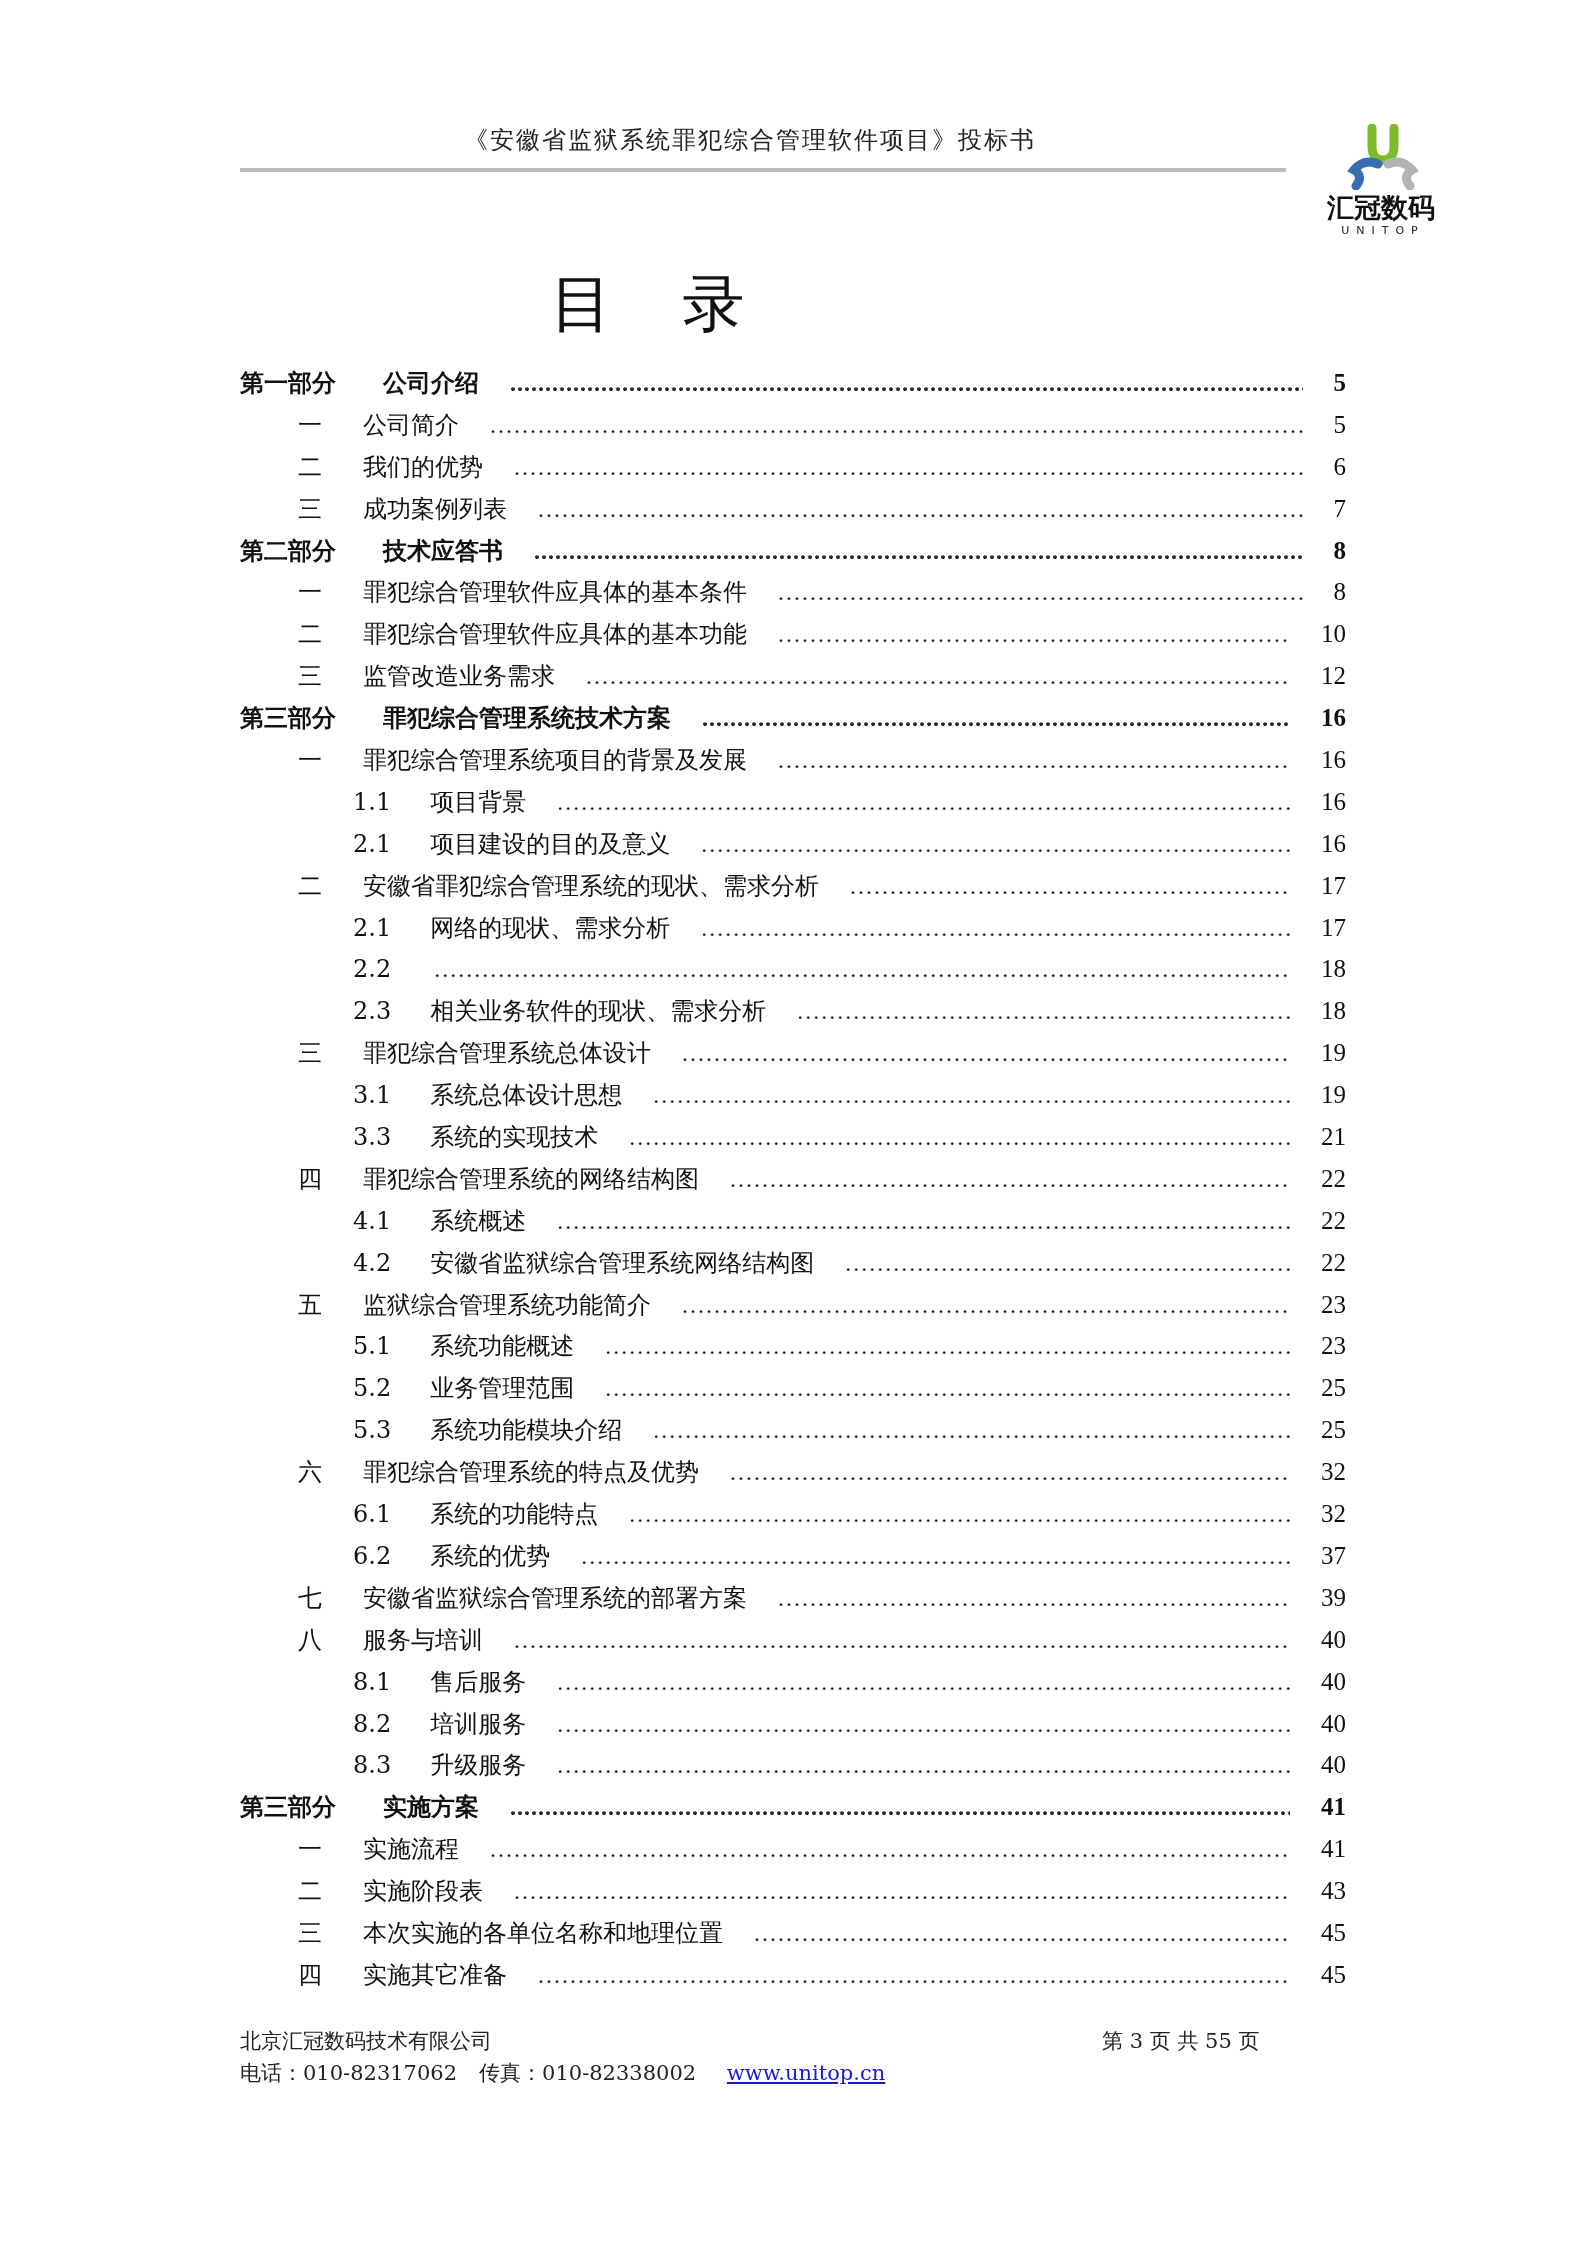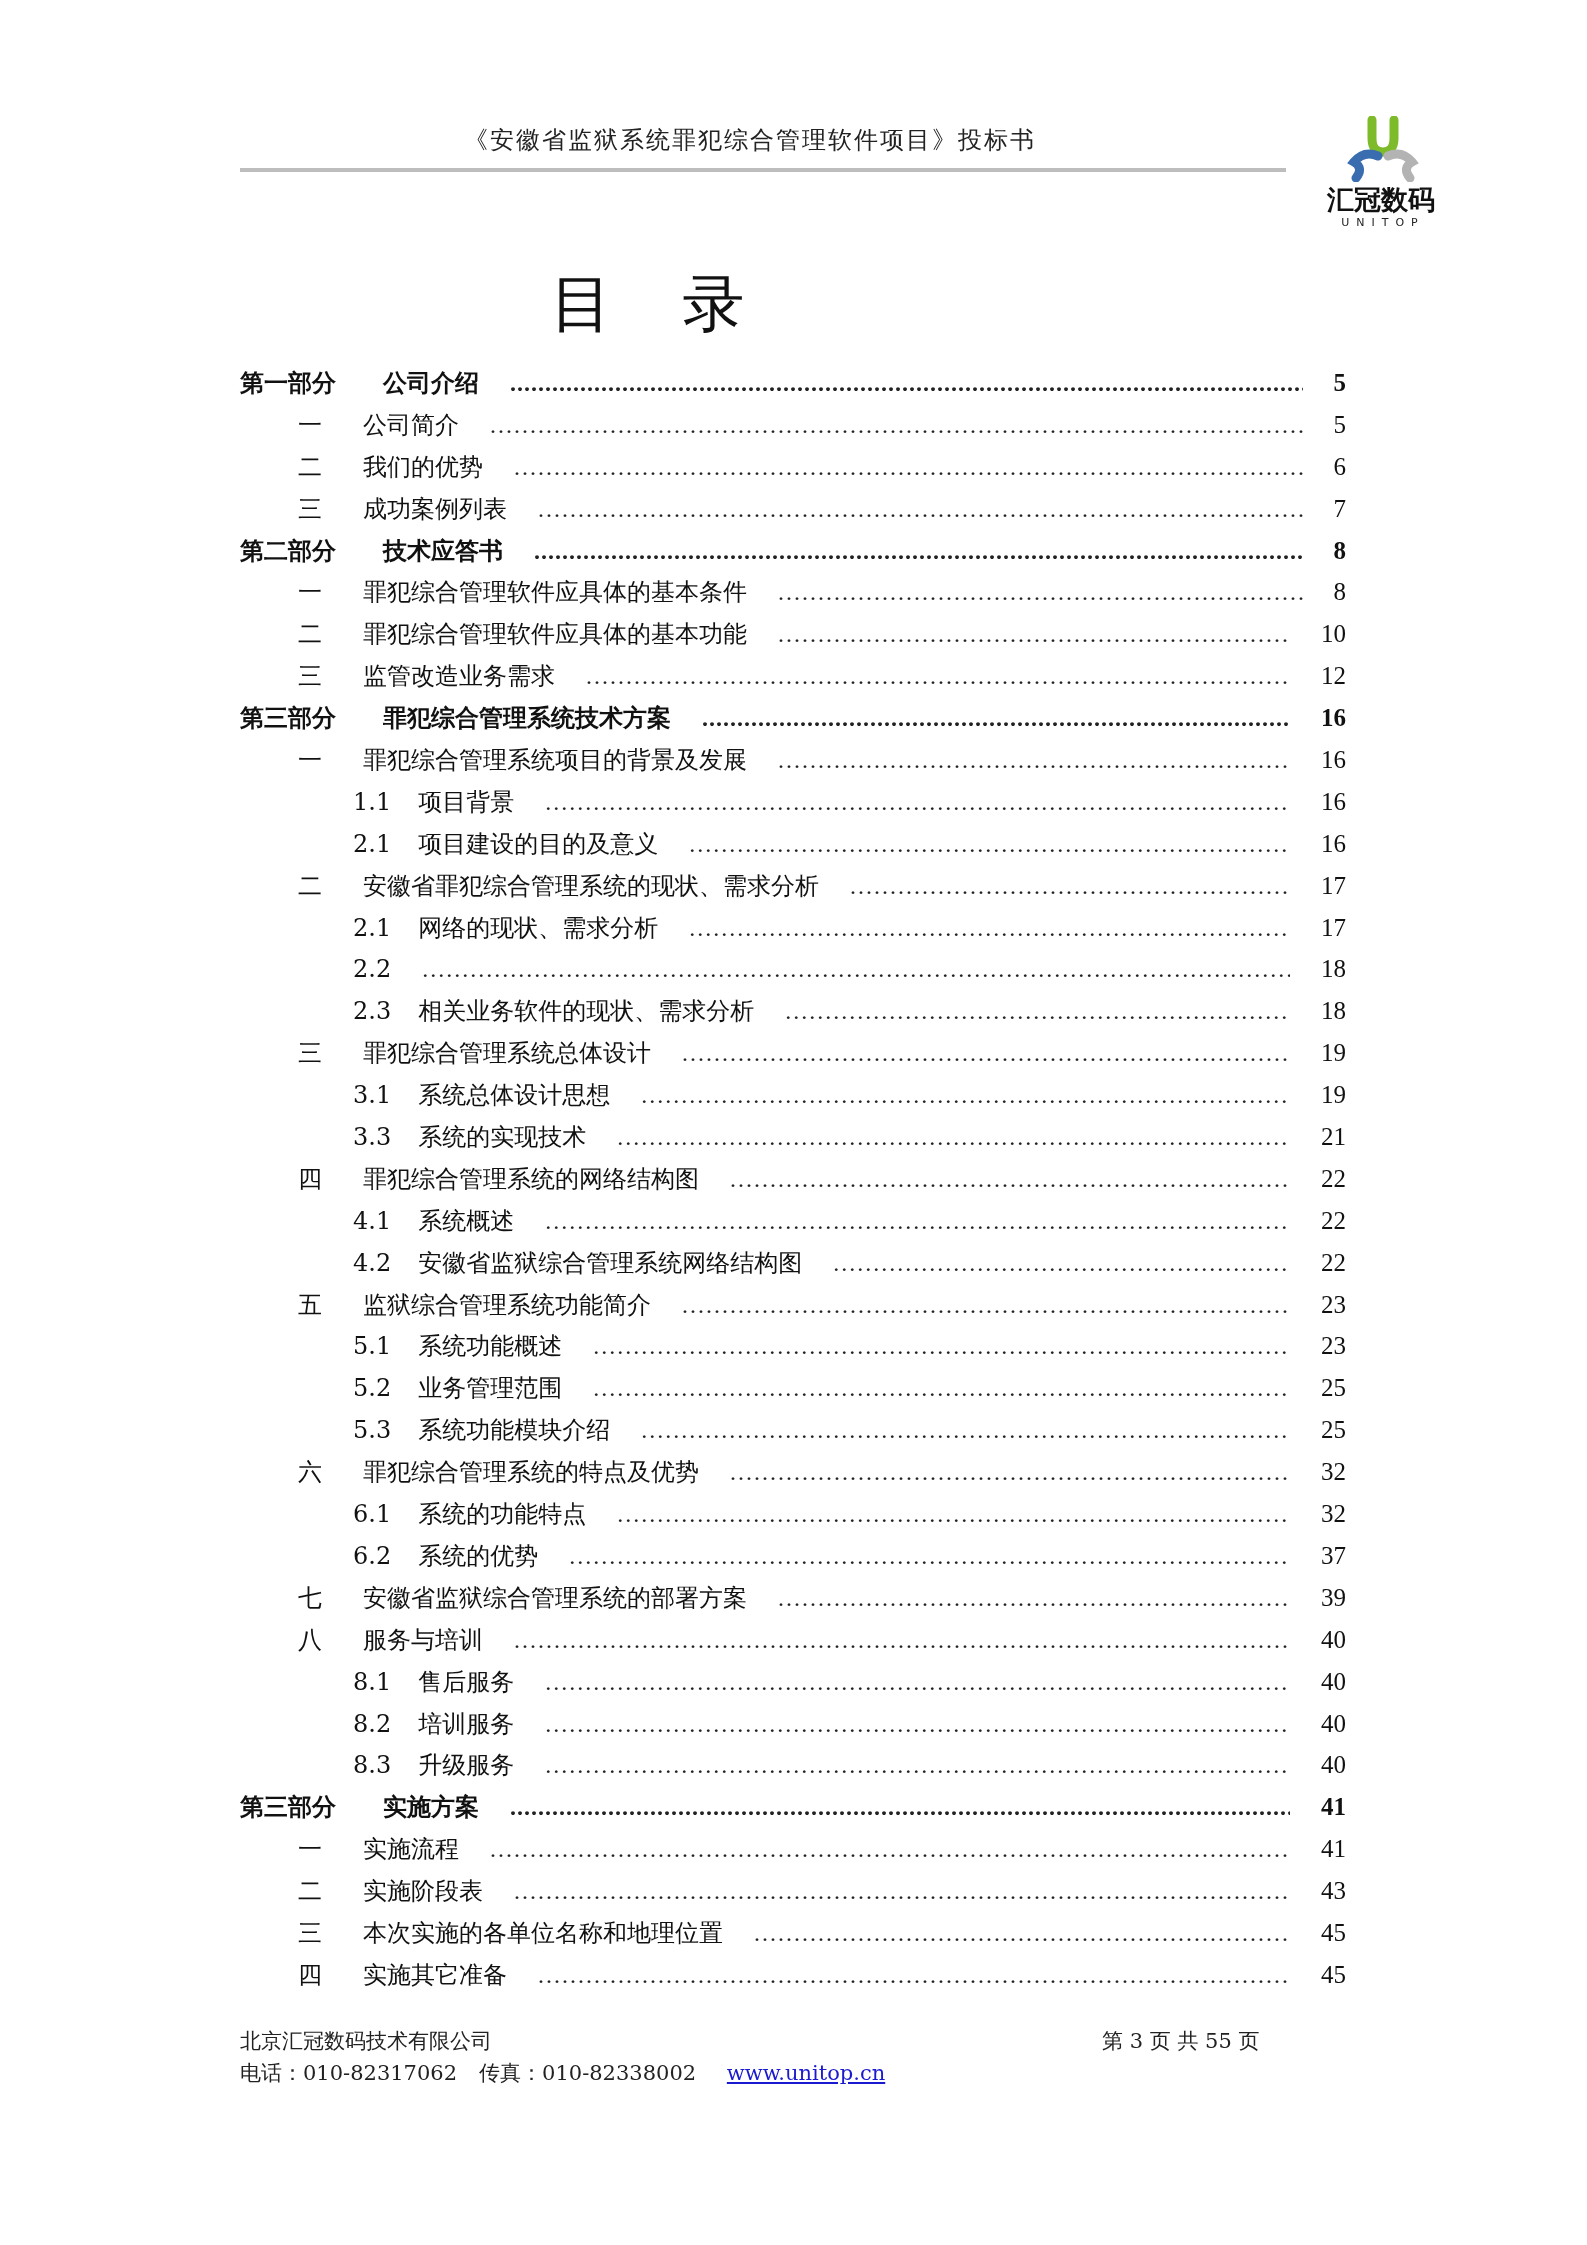--- a/index.html
+++ b/index.html
@@ -1,37 +1,37 @@
 <!DOCTYPE html>
 <html><head>
 <meta charset="utf-8">
 <style>
   html, body { margin: 0; padding: 0; background: #ffffff; }
   body { width: 1587px; height: 2245px; position: relative; overflow: hidden;
          font-family: "DejaVu Serif", "Liberation Serif", serif; color: #111; }
   .header-title { position: absolute; left: 300px; top: 124px; width: 900px; text-align: center;
          font-size: 24px; letter-spacing: 2px; color: #222; font-family: "DejaVu Serif", serif; }
   .header-rule { position: absolute; left: 240px; top: 168px; width: 1046px; height: 4px; background: #bdbdbd; }
-  .logo { position: absolute; left: 1318px; top: 116px; width: 130px; height: 118px; }
+  .logo { position: absolute; left: 1318px; top: 124px; width: 130px; height: 118px; }
   .logo svg { position: absolute; left: 22px; top: 0; }
   .logo-cn { position: absolute; left: 0; top: 66px; width: 126px; text-align: center; font-size: 27px;
          font-weight: bold; font-family: "DejaVu Sans", sans-serif; color: #111; letter-spacing: 0px; }
   .logo-en { position: absolute; left: 2px; top: 100px; width: 126px; text-align: center; font-size: 11px;
          letter-spacing: 7px; font-family: "DejaVu Sans", sans-serif; color: #222; }
   .page-title { position: absolute; left: 0; top: 262px; width: 1295px; text-align: center;
          font-size: 62px; font-weight: normal; letter-spacing: 70px; text-indent: 70px; }
   .toc { position: absolute; left: 240px; top: 362px; width: 1106px; }
   .toc-row { display: flex; align-items: baseline; height: 41.9px; line-height: 41.9px; font-size: 24px;
          white-space: nowrap; gap: 27px; }
   .toc-row.l0 { padding-left: 0; font-weight: bold; }
   .toc-row.l1 { padding-left: 58px; }
   .toc-row.l2 { padding-left: 113px; }
   .toc-num { display: inline-block; }
   .toc-row.l1 .toc-num { margin-right: 14px; }
-  .toc-row.l2 .toc-num { }
+  .toc-row.l2 .toc-num { margin-right: 12px; }
   .toc-row.l0 .toc-num { margin-right: 20px; }
   .toc-text { flex: 0 0 auto; }
   .toc-dots { flex: 1 1 auto; overflow: hidden; margin: 0 4px; color: #222; letter-spacing: 2px;
          font-family: "Liberation Serif", serif; }
   .toc-dots::before { content: "........................................................................................................................................................................................................................................"; }
   .toc-row.l0 .toc-dots { font-weight: bold; letter-spacing: 1px; }
   .toc-page { flex: 0 0 auto; font-family: "Liberation Serif", serif; font-size: 25px; }
   .footer { position: absolute; left: 240px; top: 2025px; width: 1150px; font-size: 21px; color: #222; }
   .footer-line { height: 32px; line-height: 32px; white-space: nowrap; }
   .footer-page { position: absolute; left: 862px; top: 0; }

